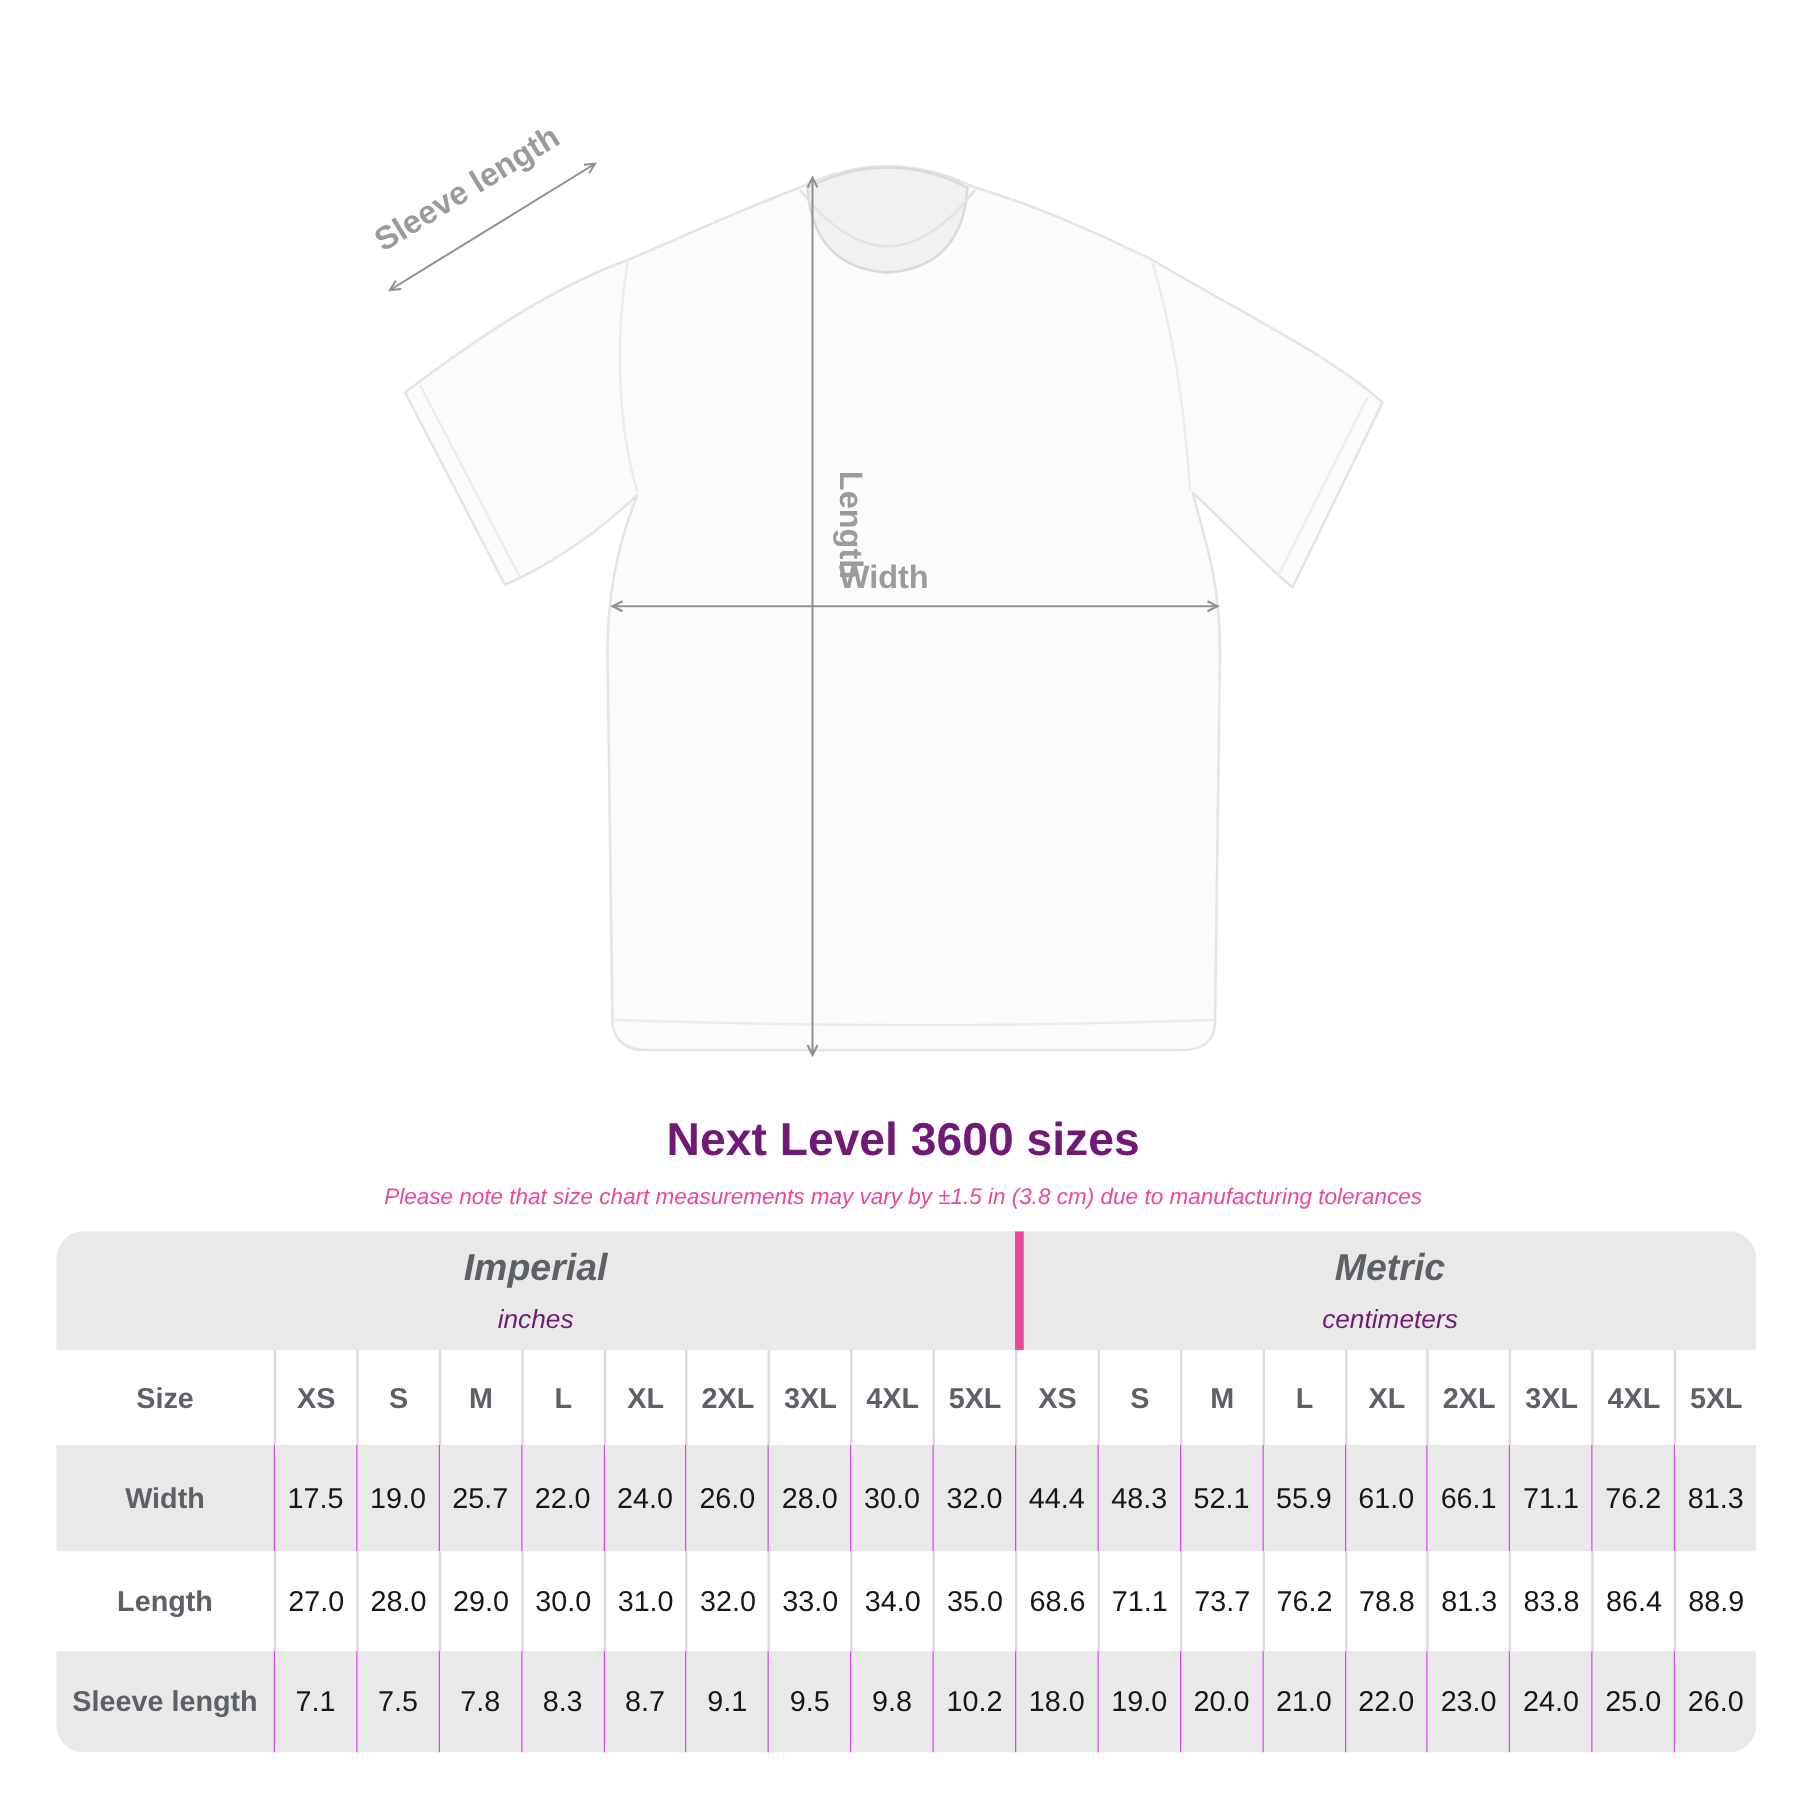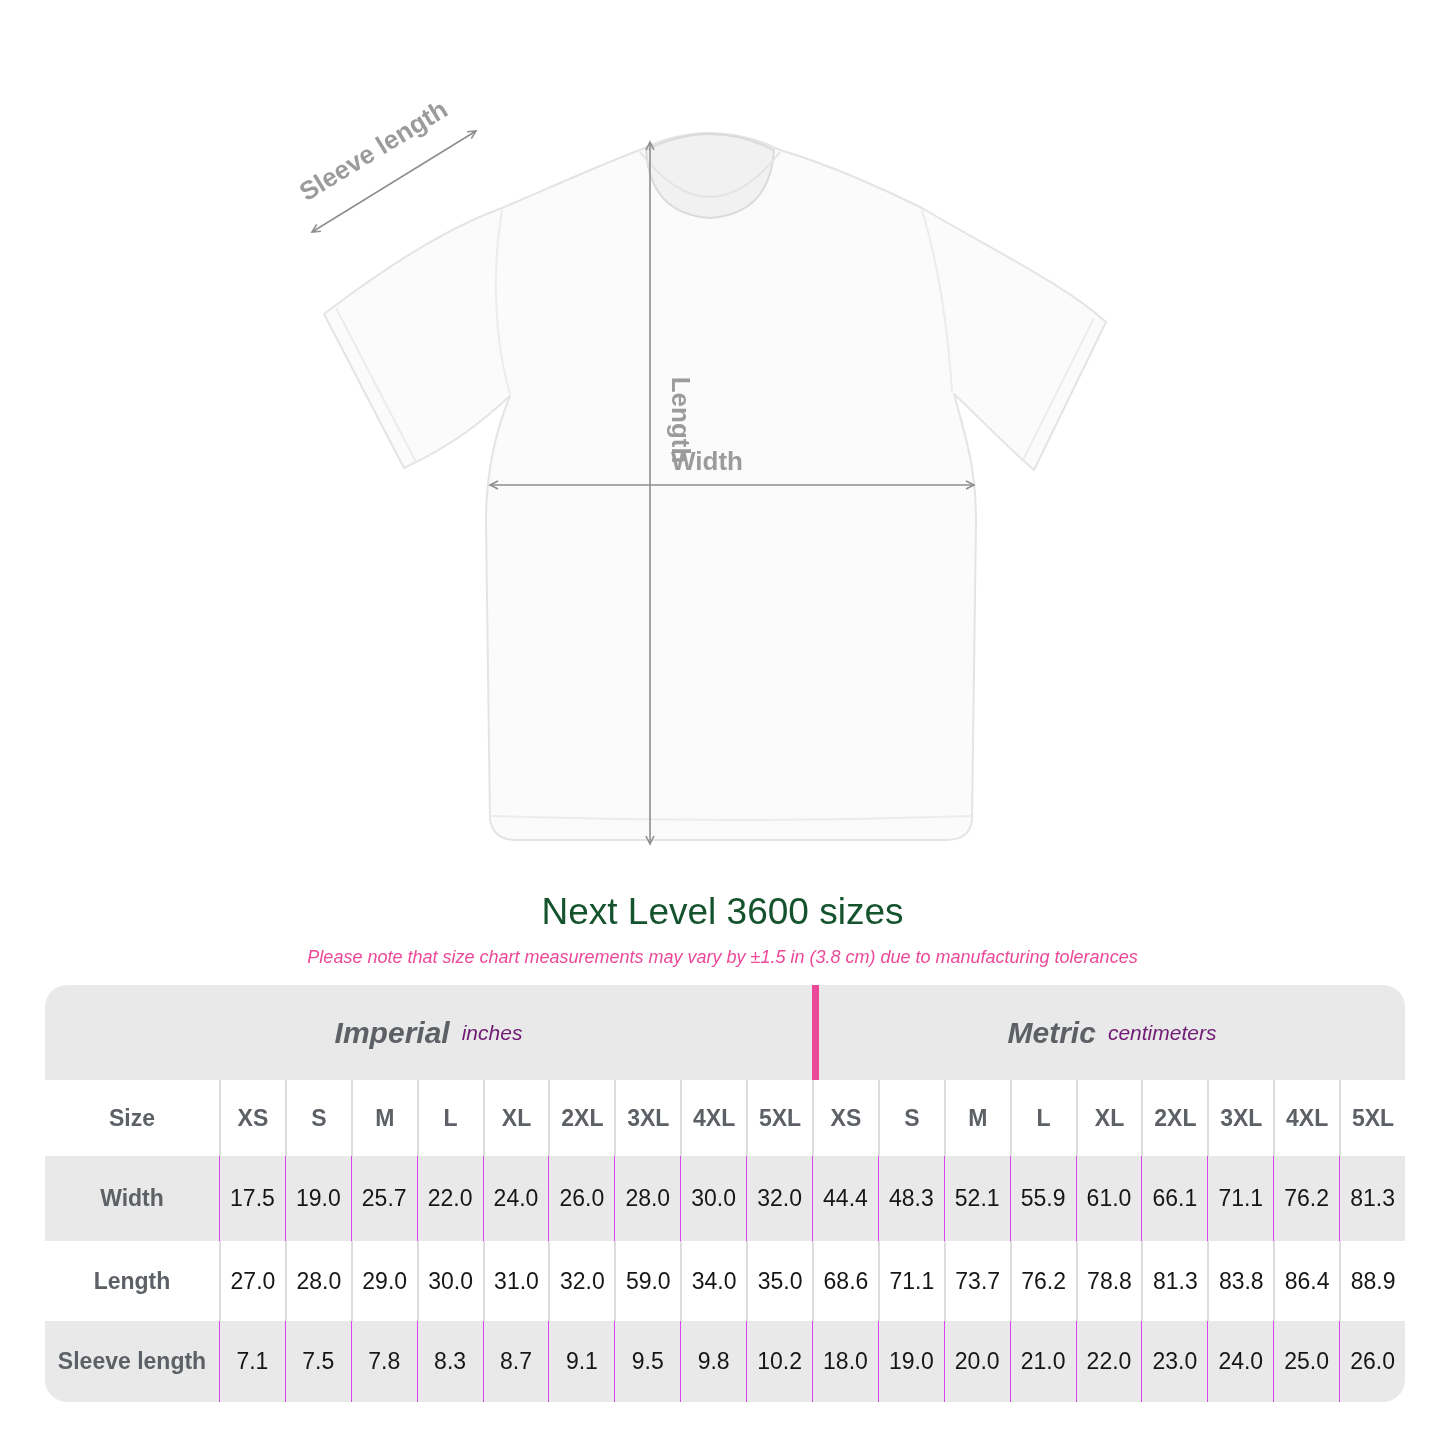--- a/index.html
+++ b/index.html
@@ -10,40 +10,40 @@
     position:relative;
     overflow:hidden;
   }
   .stage { position:absolute; inset:0; width:1445px; height:1445px; }
 
   
   .diagram { position:absolute; left:0; top:0; width:1445px; height:880px; }
 
   
   .title-block { position:absolute; top:891px; left:0; width:1445px; text-align:center; }
-  .title-block h1 { margin:0; font-size:37px; font-weight:normal; color:#14532d; }
+  .title-block h1 { margin:0; font-size:37px; font-weight:bold; color:#701a75; }
   .title-block .note { margin-top:14px; font-size:18px; font-style:italic; color:#ec4899; }
 
   
   .tbl {
     position:absolute; left:45px; top:985px;
     width:1360px; height:417px;
     display:grid;
     grid-template-columns:174px repeat(18, 1fr);
     grid-template-rows:95px 76px 85px 80px 81px;
     border-radius:22px;
     overflow:hidden;
   }
   .c { display:flex; align-items:center; justify-content:center;
        font-size:23px; color:#161616; white-space:nowrap; }
   .g { background:#e9e9e9; }
   .g.d { border-left:1px solid #d946ef; }
   .w.d { border-left:2px solid #dcdcdc; }
   .hd { font-weight:bold; color:#5d6166; }
-  .unit { gap:12px; background:#e9e9e9; }
+  .unit { flex-direction:column; gap:12px; background:#e9e9e9; }
   .unit.metric { border-left:7px solid #ec4899; }
   .unit .nm { font-size:30px; font-weight:bold; font-style:italic; color:#5d6166; }
   .unit .un { font-size:21px; font-style:italic; color:#701a75; }
   .sp10 { grid-column:span 10; }
   .sp9  { grid-column:span 9; }
 </style>
 </head>
 <body>
 
 <div class="stage">
@@ -154,21 +154,21 @@
     <div class="c g d">76.2</div>
     <div class="c g d">81.3</div>
 
     <div class="c w hd">Length</div>
     <div class="c w d">27.0</div>
     <div class="c w d">28.0</div>
     <div class="c w d">29.0</div>
     <div class="c w d">30.0</div>
     <div class="c w d">31.0</div>
     <div class="c w d">32.0</div>
-    <div class="c w d">59.0</div>
+    <div class="c w d">33.0</div>
     <div class="c w d">34.0</div>
     <div class="c w d">35.0</div>
     <div class="c w d">68.6</div>
     <div class="c w d">71.1</div>
     <div class="c w d">73.7</div>
     <div class="c w d">76.2</div>
     <div class="c w d">78.8</div>
     <div class="c w d">81.3</div>
     <div class="c w d">83.8</div>
     <div class="c w d">86.4</div>

